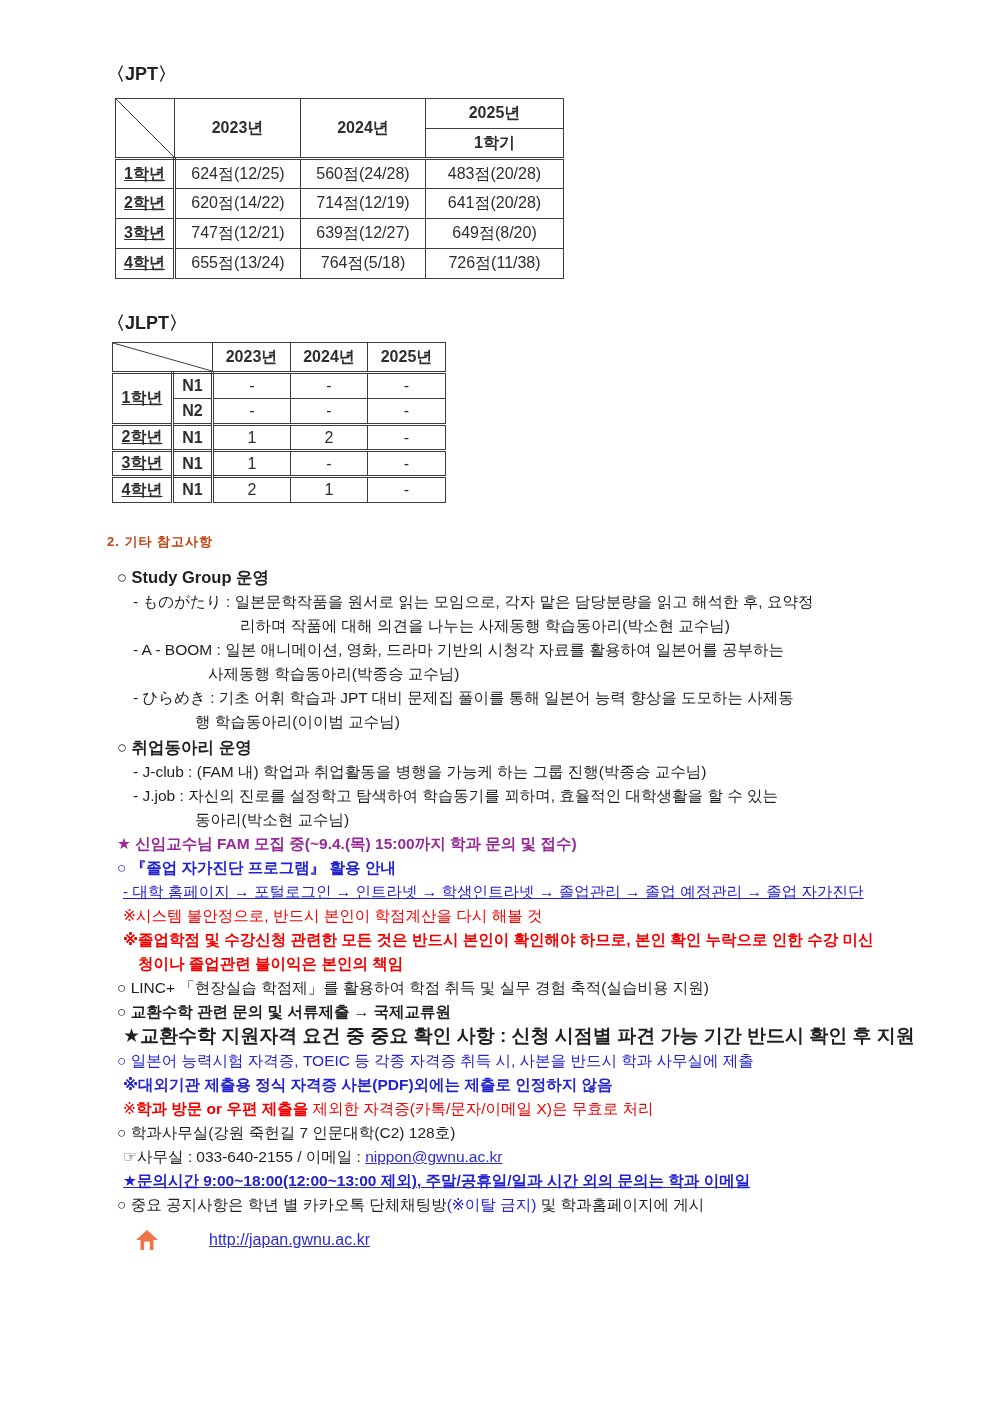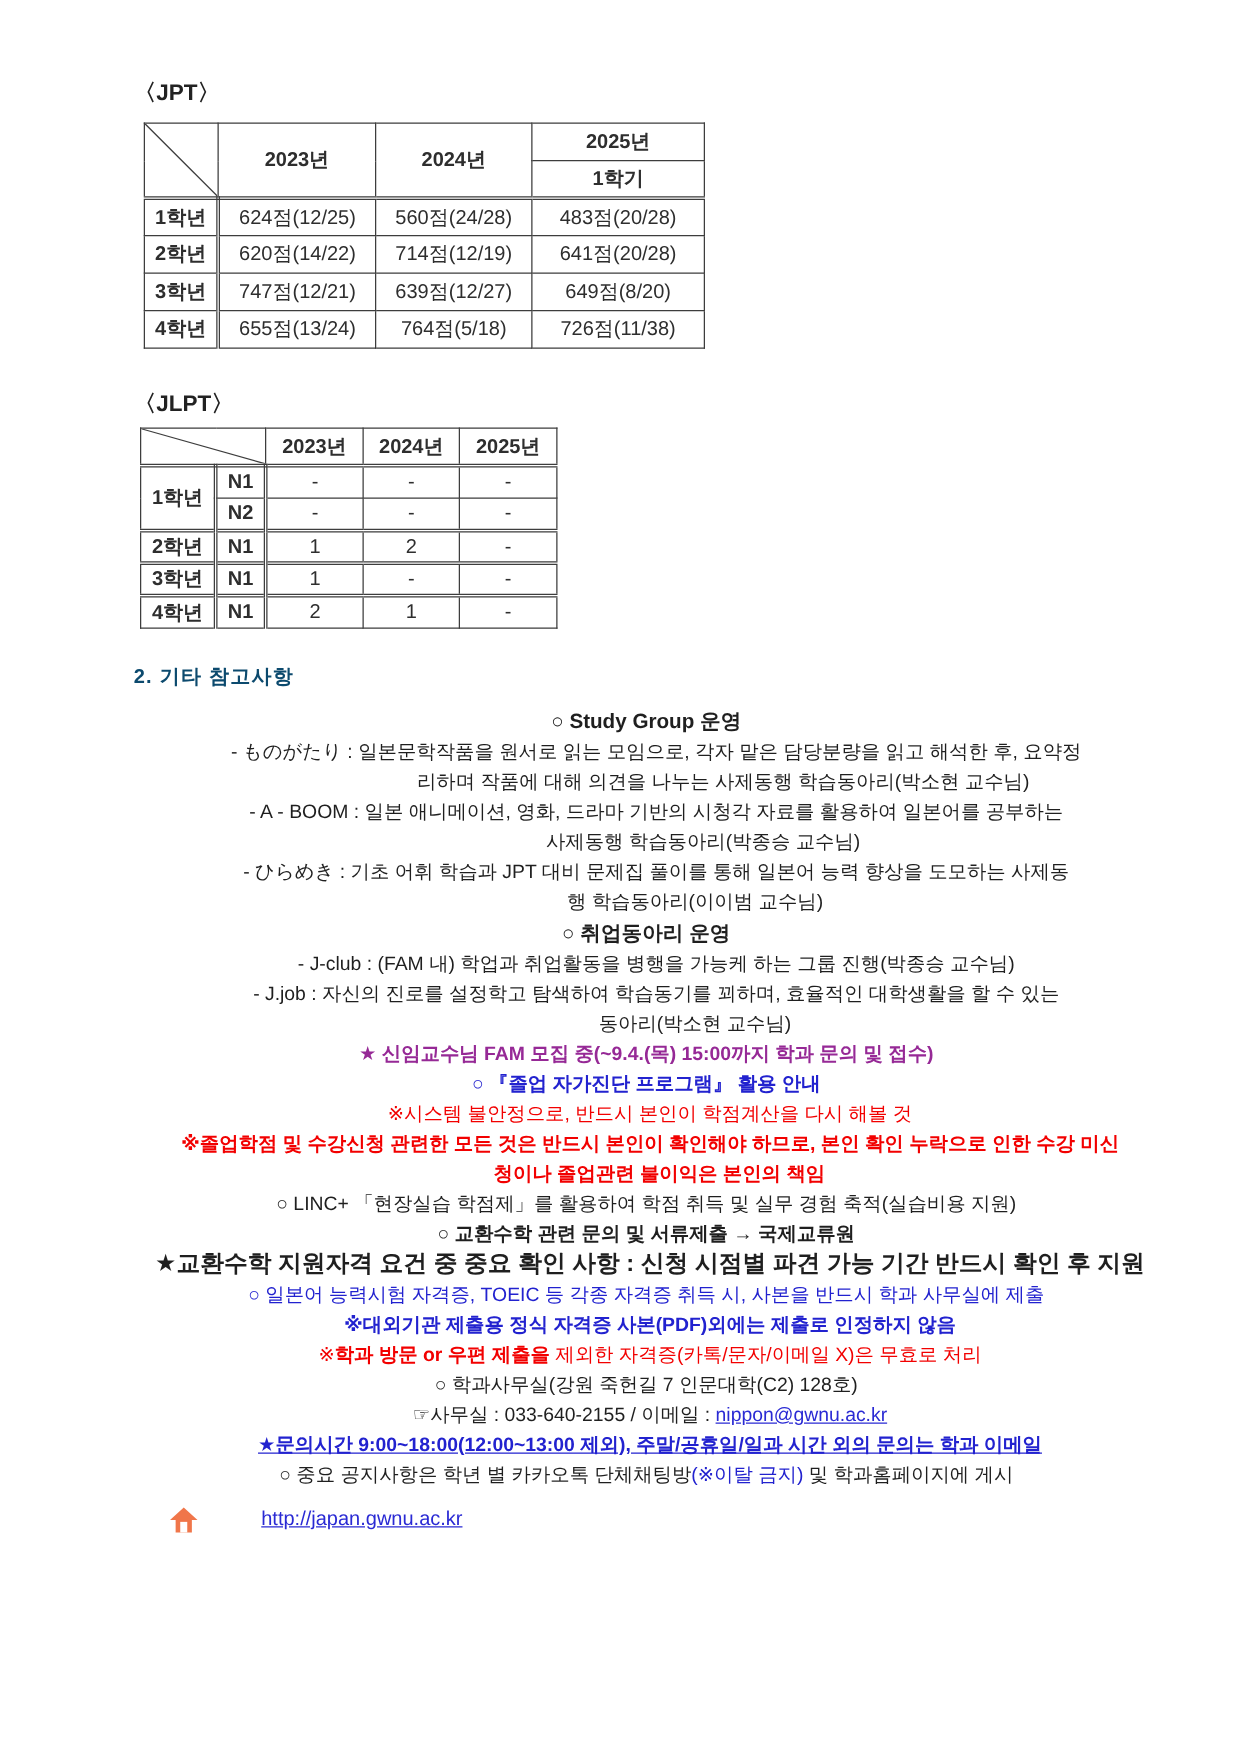--- a/index.html
+++ b/index.html
@@ -9,40 +9,40 @@
   }
   
   .tbl-label{position:absolute;left:107px;font-size:18px;font-weight:bold;color:#222;}
   #jpt-label{top:62px;}
   #jlpt-label{top:311px;}
   
   table.score{border-collapse:collapse;table-layout:fixed;position:absolute;background:#fff;}
   table.score td,table.score th{border:1px solid #3d3d3d;text-align:center;vertical-align:middle;
     font-size:16px;color:#2e2e2e;padding:0;font-weight:normal;overflow:hidden;}
   table.score th.year{font-weight:bold;}
-  table.score td.grade{font-weight:bold;}
+  table.score td.grade{font-weight:bold;text-decoration:underline;}
   table.score td.level{font-weight:bold;}
   #jpt-table{left:115px;top:98px;}
   #jpt-table tr{height:30px;}
   #jpt-table tbody tr{height:30px;}
   #jpt-table tbody tr td{border-top:1px solid #3d3d3d;}
   #jpt-table tbody tr:first-child td{border-top:3px double #3d3d3d;}
   #jpt-table tbody td.grade{border-right:3px double #3d3d3d;}
   #jlpt-table{left:112px;top:342px;}
   #jlpt-table thead tr{height:30px;}
   #jlpt-table tbody tr{height:26px;}
   #jlpt-table tbody tr.grp-first td{border-top:3px double #3d3d3d;}
   #jlpt-table tbody td.grade{border-right:3px double #3d3d3d;}
   #jlpt-table tbody td.level{border-right:3px double #3d3d3d;}
   th.diag{position:relative;}
   th.diag svg{position:absolute;left:0;top:0;width:100%;height:100%;}
   
   #notes{position:absolute;left:107px;top:528px;width:810px;}
-  .sec-title{font-size:16px;font-weight:bold;color:#0c4a6e;line-height:28px;margin-bottom:8px;letter-spacing:1px;}
-  .line{font-size:15.5px;line-height:24px;white-space:nowrap;color:#1f1f1f;text-align:center;}
+  .sec-title{font-size:13px;font-weight:bold;color:#c2410c;line-height:28px;margin-bottom:8px;letter-spacing:1px;}
+  .line{font-size:15.5px;line-height:24px;white-space:nowrap;color:#1f1f1f;}
   .line.h2{padding-left:10px;font-weight:bold;font-size:16.5px;line-height:26px;}
   .line.i0{padding-left:10px;}
   .line.i1{padding-left:26px;}
   .line.i1s{padding-left:16px;}
   .line.c1{padding-left:133px;}
   .line.c2{padding-left:101px;}
   .line.c3{padding-left:88px;}
   .line.c4{padding-left:31px;}
   .seg-b{font-weight:bold;}
   .seg-u{text-decoration:underline;}
@@ -180,20 +180,21 @@
         <div class="line i1"><span>- A - BOOM : 일본 애니메이션, 영화, 드라마 기반의 시청각 자료를 활용하여 일본어를 공부하는</span></div>
         <div class="line c2"><span>사제동행 학습동아리(박종승 교수님)</span></div>
         <div class="line i1"><span>- ひらめき : 기초 어휘 학습과 JPT 대비 문제집 풀이를 통해 일본어 능력 향상을 도모하는 사제동</span></div>
         <div class="line c3"><span>행 학습동아리(이이범 교수님)</span></div>
         <div class="line h2"><span>○ 취업동아리 운영</span></div>
         <div class="line i1"><span>- J-club : (FAM 내) 학업과 취업활동을 병행을 가능케 하는 그룹 진행(박종승 교수님)</span></div>
         <div class="line i1"><span>- J.job  : 자신의 진로를 설정학고 탐색하여 학습동기를 꾀하며, 효율적인 대학생활을 할 수 있는</span></div>
         <div class="line c3"><span>동아리(박소현 교수님)</span></div>
         <div class="line i0"><span class="seg-purple seg-b">★ 신임교수님 FAM 모집 중(~9.4.(목) 15:00까지 학과 문의 및 접수)</span></div>
         <div class="line i0"><span class="seg-blue seg-b">○ 『졸업 자가진단 프로그램』 활용 안내</span></div>
+        <div class="line i1s"><span class="seg-blue seg-u">- 대학 홈페이지 → 포털로그인 → 인트라넷 → 학생인트라넷 → 졸업관리 → 졸업 예정관리 → 졸업 자가진단</span></div>
         <div class="line i1s"><span class="seg-red">※시스템 불안정으로, 반드시 본인이 학점계산을 다시 해볼 것</span></div>
         <div class="line i1s"><span class="seg-red seg-b">※졸업학점 및 수강신청 관련한 모든 것은 반드시 본인이 확인해야 하므로, 본인 확인 누락으로 인한 수강 미신</span></div>
         <div class="line c4"><span class="seg-red seg-b">청이나 졸업관련 불이익은 본인의 책임</span></div>
         <div class="line i0"><span>○ LINC+ 「현장실습 학점제」를 활용하여 학점 취득 및 실무 경험 축적(실습비용 지원)</span></div>
         <div class="line i0"><span class="seg-b">○ 교환수학 관련 문의 및 서류제출 → 국제교류원</span></div>
         <div class="line i1s"><span class="seg-b seg-sm">★교환수학 지원자격 요건 중 중요 확인 사항 : 신청 시점별 파견 가능 기간 반드시 확인 후 지원</span></div>
         <div class="line i0"><span class="seg-blue">○ 일본어 능력시험 자격증, TOEIC 등 각종 자격증 취득 시, 사본을 반드시 학과 사무실에 제출</span></div>
         <div class="line i1s"><span class="seg-blue seg-b">※대외기관 제출용 정식 자격증 사본(PDF)외에는 제출로 인정하지 않음</span></div>
         <div class="line i1s"><span class="seg-red">※</span><span class="seg-red seg-b">학과 방문 or 우편 제출을</span><span class="seg-red"> 제외한 자격증(카톡/문자/이메일 X)은 무효로 처리</span></div>
         <div class="line i0"><span>○ 학과사무실(강원 죽헌길 7 인문대학(C2) 128호)</span></div>

